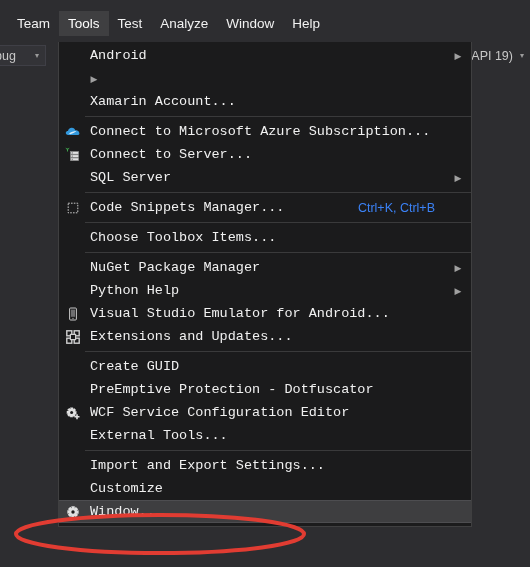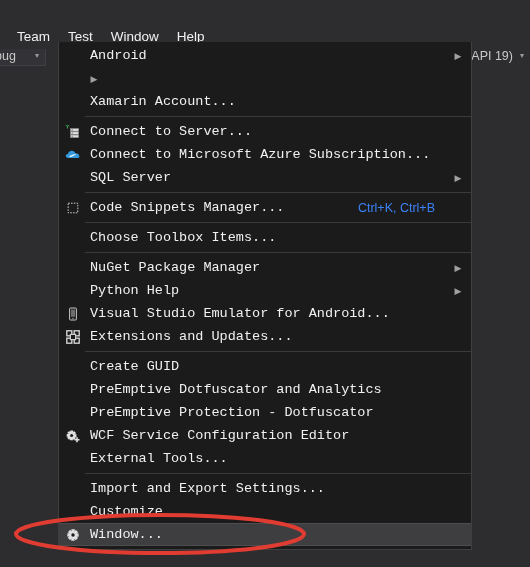--- a/index.html
+++ b/index.html
@@ -20,21 +20,21 @@
   
   #vs-shell {
     position: absolute;
     inset: 0;
     background: #2D2D30;
   }
 
   
   #menubar {
     position: absolute;
-    left: 0; top: 24px;
+    left: 0; top: 11px;
     width: 530px; height: 25px;
     background: #2D2D30;
     display: flex;
     align-items: stretch;
     font-size: 13.5px;
     color: #F1F1F1;
     z-index: 5;
   }
   .menubar-item {
     display: flex;
@@ -200,24 +200,30 @@
     <div id="api-combo">
       <span class="combo-text">API 19)</span>
       <span class="combo-arrow">▾</span>
     </div>
   </div>
 
   <div id="menubar">
     <div class="menubar-item first">
       <span>Team</span>
     </div>
+    <div class="menubar-item active">
+      <span>Tools</span>
+    </div>
     <div class="menubar-item">
       <span>Test</span>
     </div>
     <div class="menubar-item">
+      <span>Analyze</span>
+    </div>
+    <div class="menubar-item">
       <span>Window</span>
     </div>
     <div class="menubar-item">
       <span>Help</span>
     </div>
   </div>
 
   <div id="tools-menu">
       <div class="menu-item">
         <span class="mi-icon"></span>
@@ -227,46 +233,46 @@
       <div class="menu-item">
         <span class="mi-icon"></span>
         <span class="mi-arrow">▶</span>
       </div>
       <div class="menu-item">
         <span class="mi-icon"></span>
         <span class="mi-label">Xamarin Account...</span>
         <span class="mi-arrow"></span>
       </div>
       <div class="menu-sep"></div>
+      <div class="menu-item">
+        <span class="mi-icon">
+          <svg width="16" height="16" viewBox="0 0 16 16" class="ico">
+            <path d="M3.2,11.0 C1.6,11.0 0.6,9.9 0.8,8.6 C1.0,7.5 2.0,6.8 3.0,6.9 C3.2,5.0 4.9,3.6 6.9,3.7 C8.6,3.8 10.0,4.9 10.4,6.4 C12.3,6.1 14.2,7.4 14.4,9.2 C14.6,10.4 13.7,11.0 12.6,11.0 Z" fill="#3399DD"></path>
+            <path d="M4.0,9.6 C5.8,8.3 8.4,7.2 11.6,6.8 C10.4,8.3 8.1,9.6 5.2,10.3 Z" fill="#FFFFFF" opacity="0.82"></path>
+          </svg>
+        </span>
+        <span class="mi-label">Connect to Microsoft Azure Subscription...</span>
+        <span class="mi-arrow"></span>
+      </div>
       <div class="menu-item">
         <span class="mi-icon">
           <svg width="16" height="16" viewBox="0 0 16 16" class="ico">
             <path d="M2.5,1.5 L2.5,4.5 M2.5,2.5 L0.8,1.2 M2.5,2.5 L4.2,1.2" stroke="#3FA34D" stroke-width="1" fill="none"></path>
             <rect x="5.6" y="4.6" width="8" height="2.6" fill="#E0E0E0" stroke="#8A8A8A" stroke-width="0.7"></rect>
             <circle cx="7.2" cy="5.8999999999999995" r="0.55" fill="#555"></circle>
             <rect x="5.6" y="7.8" width="8" height="2.6" fill="#E0E0E0" stroke="#8A8A8A" stroke-width="0.7"></rect>
             <circle cx="7.2" cy="9.1" r="0.55" fill="#555"></circle>
             <rect x="5.6" y="11" width="8" height="2.6" fill="#E0E0E0" stroke="#8A8A8A" stroke-width="0.7"></rect>
             <circle cx="7.2" cy="12.3" r="0.55" fill="#555"></circle>
           </svg>
         </span>
         <span class="mi-label">Connect to Server...</span>
         <span class="mi-arrow"></span>
       </div>
       <div class="menu-item">
-        <span class="mi-icon">
-          <svg width="16" height="16" viewBox="0 0 16 16" class="ico">
-            <path d="M3.2,11.0 C1.6,11.0 0.6,9.9 0.8,8.6 C1.0,7.5 2.0,6.8 3.0,6.9 C3.2,5.0 4.9,3.6 6.9,3.7 C8.6,3.8 10.0,4.9 10.4,6.4 C12.3,6.1 14.2,7.4 14.4,9.2 C14.6,10.4 13.7,11.0 12.6,11.0 Z" fill="#3399DD"></path>
-            <path d="M4.0,9.6 C5.8,8.3 8.4,7.2 11.6,6.8 C10.4,8.3 8.1,9.6 5.2,10.3 Z" fill="#FFFFFF" opacity="0.82"></path>
-          </svg>
-        </span>
-        <span class="mi-label">Connect to Microsoft Azure Subscription...</span>
-        <span class="mi-arrow"></span>
-      </div>
-      <div class="menu-item">
         <span class="mi-icon"></span>
         <span class="mi-label">SQL Server</span>
         <span class="mi-arrow">▶</span>
       </div>
       <div class="menu-sep"></div>
       <div class="menu-item">
         <span class="mi-icon">
           <svg width="16" height="16" viewBox="0 0 16 16" class="ico">
             <rect x="3.2" y="3.2" width="9.6" height="9.6" fill="none" stroke="#C9C9C9" stroke-width="1" stroke-dasharray="1.6 1.2"></rect>
           </svg>
@@ -317,25 +323,20 @@
         <span class="mi-arrow"></span>
       </div>
       <div class="menu-sep"></div>
       <div class="menu-item">
         <span class="mi-icon"></span>
         <span class="mi-label">Create GUID</span>
         <span class="mi-arrow"></span>
       </div>
       <div class="menu-item">
         <span class="mi-icon"></span>
-        <span class="mi-label">PreEmptive Dotfuscator and Analytics</span>
-        <span class="mi-arrow"></span>
-      </div>
-      <div class="menu-item">
-        <span class="mi-icon"></span>
         <span class="mi-label">PreEmptive Protection - Dotfuscator</span>
         <span class="mi-arrow"></span>
       </div>
       <div class="menu-item">
         <span class="mi-icon">
           <svg width="16" height="16" viewBox="0 0 16 16" class="ico">
             <path d="M11.47,5.89L11.47,8.91L9.03,8.99L9.16,8.76L11.11,9.78L8.98,11.91L7.19,10.24L7.44,10.17L8.11,12.27L5.09,12.27L5.01,9.83L5.24,9.96L4.22,11.91L2.09,9.78L3.76,7.99L3.83,8.24L1.73,8.91L1.73,5.89L4.17,5.81L4.04,6.04L2.09,5.02L4.22,2.89L6.01,4.56L5.76,4.63L5.09,2.53L8.11,2.53L8.19,4.97L7.96,4.84L8.98,2.89L11.11,5.02L9.44,6.81L9.37,6.56Z" fill="#E0E0E0"></path>
             <circle cx="6.6" cy="7.4" r="1.5" fill="#1B1B1C"></circle>
             <path d="M12.0,9.2 L12.0,14.2 M9.5,11.7 L14.5,11.7" stroke="#E0E0E0" stroke-width="1.6" stroke-linecap="butt"></path>
           </svg>

